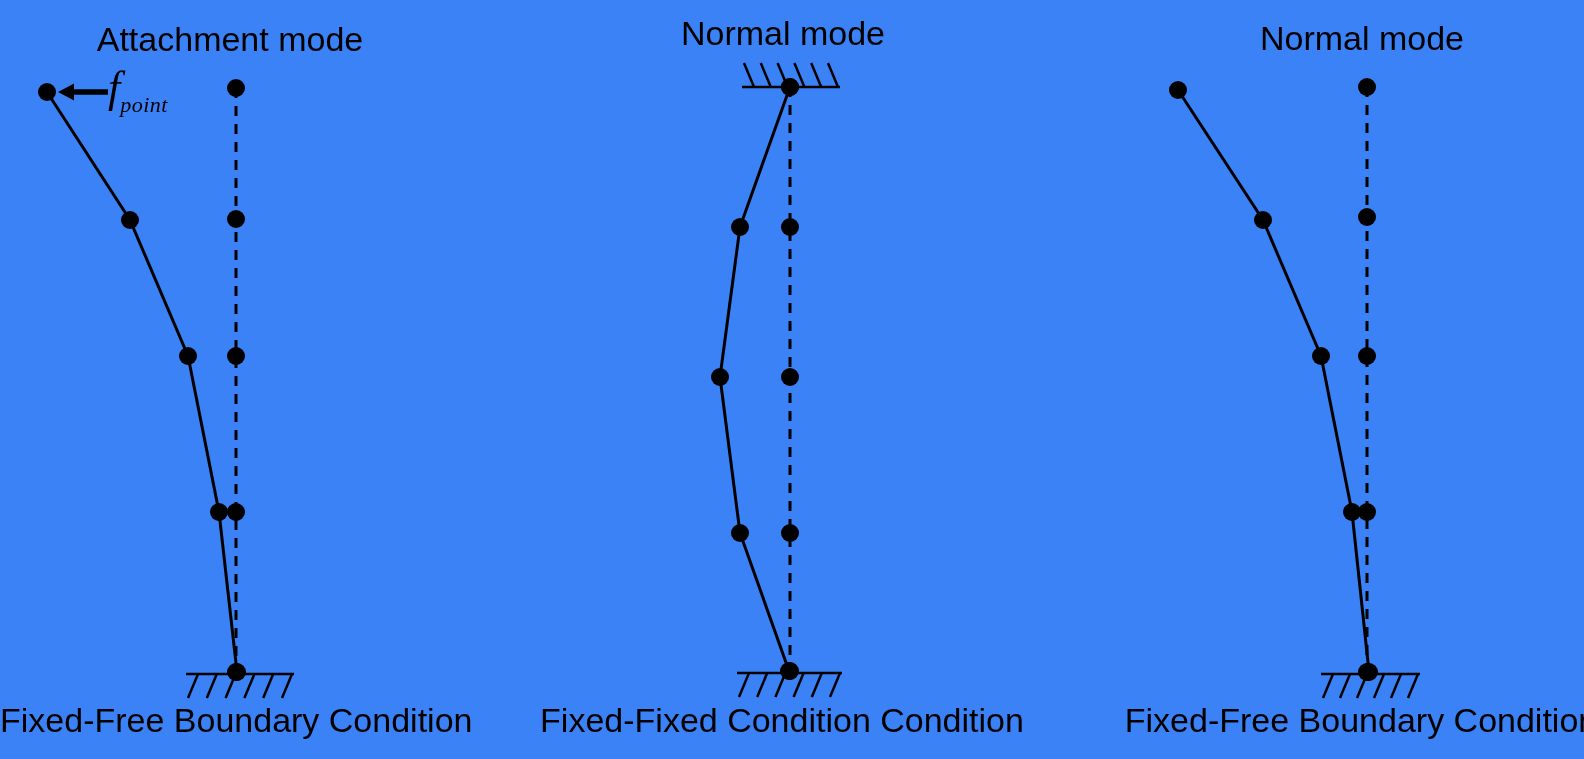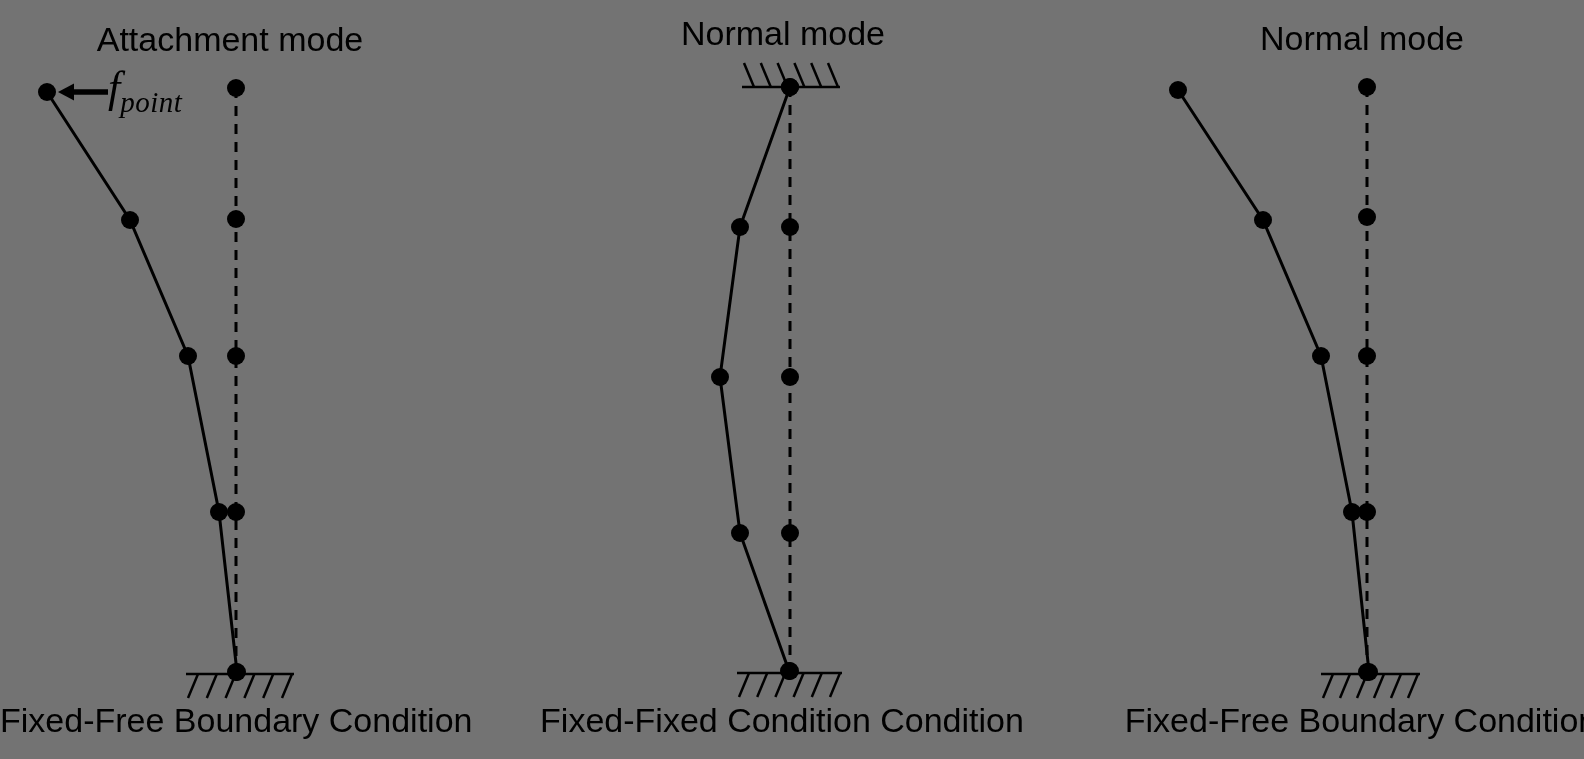--- a/index.html
+++ b/index.html
@@ -1,20 +1,20 @@
 <!DOCTYPE html>
 <html><head>
 <meta charset="utf-8">
 <style>
   html, body { margin: 0; padding: 0; background: #ffffff; }
   .canvas {
     position: relative;
     width: 1584px;
     height: 759px;
-    background: #737373;
+    background: #3b82f6;
     overflow: hidden;
     font-family: "Liberation Sans", sans-serif;
   }
   svg.diagram {
     position: absolute;
     left: 0; top: 0;
     width: 1584px; height: 759px;
   }
   .title, .caption {
     position: absolute;
@@ -27,21 +27,21 @@
   .flabel {
     position: absolute;
     left: 108px;
     top: 62px;
     color: #000000;
     font-family: "Liberation Serif", serif;
     font-style: italic;
     white-space: nowrap;
   }
   .fbase { font-size: 44px; }
-  .fsub  { font-size: 29px; position: relative; top: 10px; letter-spacing: 0.5px; }
+  .fsub  { font-size: 22px; position: relative; top: 10px; letter-spacing: 0.5px; }
   .t-left   { left: 30px;   top: 21px;  width: 400px; }
   .t-mid    { left: 583px;  top: 15px;  width: 400px; }
   .t-right  { left: 1162px; top: 20px;  width: 400px; }
   .c-left   { left: 0px;    top: 702px; width: 453px; }
   .c-mid    { left: 522px;  top: 702px; width: 520px; }
   .c-right  { left: 1101px; top: 702px; width: 520px; }
 </style>
 </head>
 <body>
 

